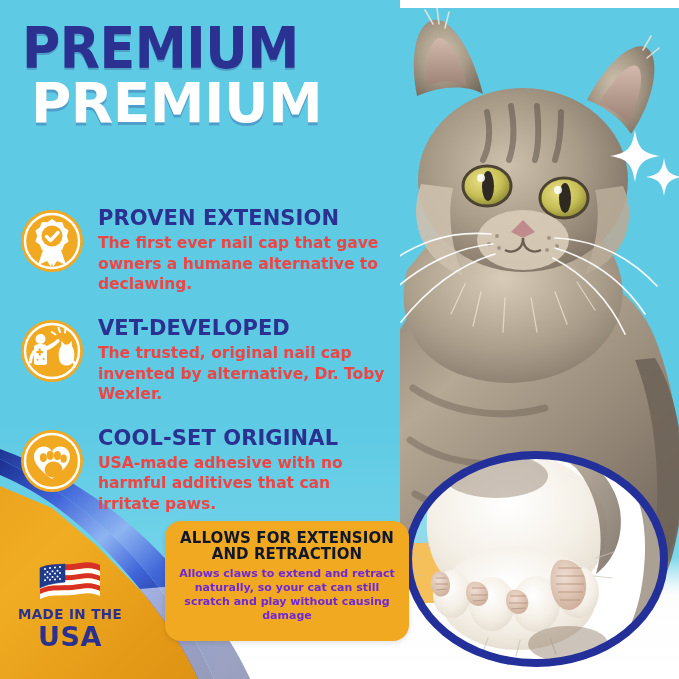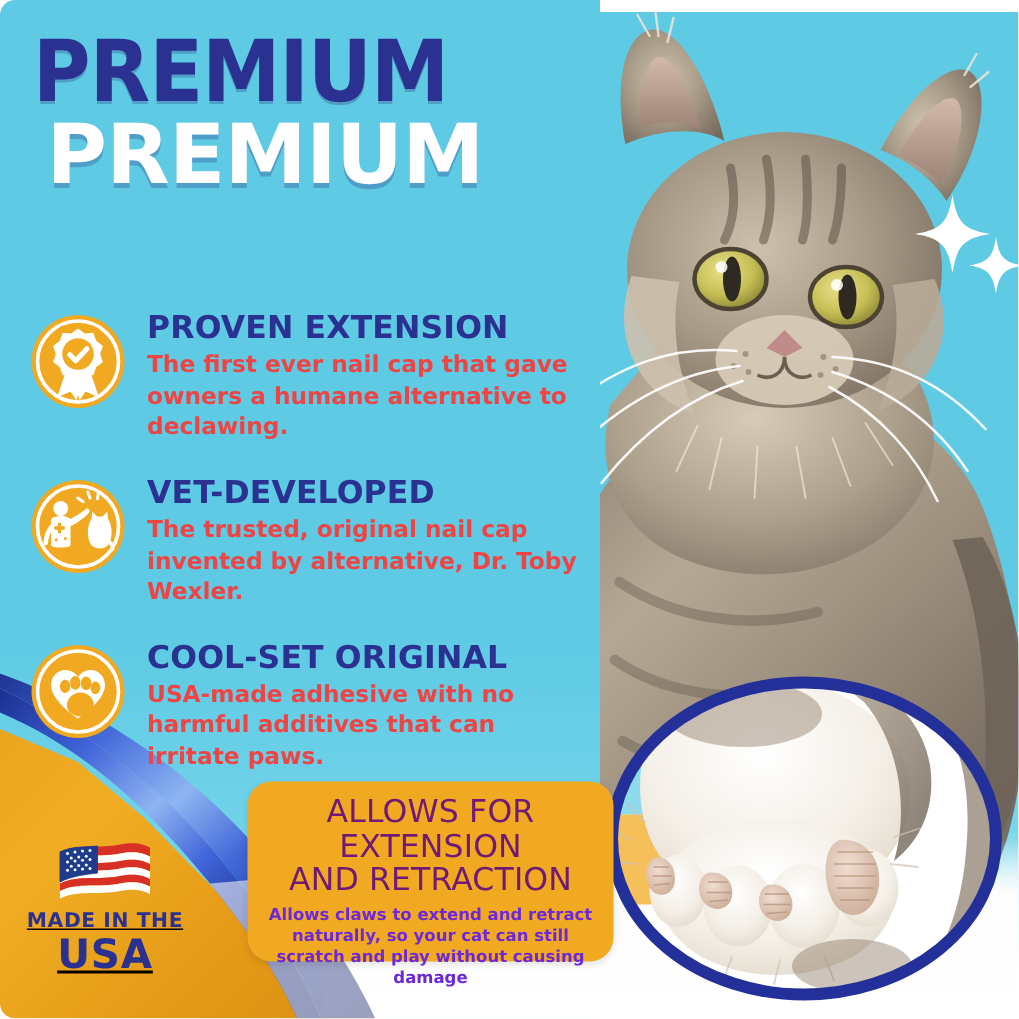--- a/index.html
+++ b/index.html
@@ -4,21 +4,20 @@
 <style>
   html,body{margin:0;padding:0;}
   body{
     width:679px;height:679px;overflow:hidden;
     font-family:"Liberation Sans", sans-serif;
     background:#ffffff;
   }
   #stage{
     position:relative;width:679px;height:679px;overflow:hidden;
     background:#ffffff;
-    border-radius:10px;
   }
 
   
   .bg-white{position:absolute;inset:0;background:#ffffff;}
   .bg-gold-corner{
     position:absolute;left:0;bottom:0;width:250px;height:250px;
     background:linear-gradient(135deg,#e9a01c 0%,#f0ad23 35%,#e59a17 70%,#d98f12 100%);
   }
   .bg-cyan{
     position:absolute;left:0;top:0;width:679px;height:679px;
@@ -71,32 +70,32 @@
   }
 
   
   .callout{
     position:absolute;left:165px;top:521px;width:244px;height:120px;
     background:#f2a922;border-radius:16px;
     padding:9px 10px 10px;box-sizing:border-box;text-align:center;
     box-shadow:0 2px 5px rgba(0,0,0,.10);
   }
   .c-title{
-    font-size:21px;font-weight:400;color:#701a75;line-height:1.08;
+    font-size:15px;font-weight:700;color:#0f172a;line-height:1.08;
     letter-spacing:.1px;
     font-family:"DejaVu Sans","Liberation Sans",sans-serif;
   }
   .c-desc{
     margin-top:5px;font-size:11px;font-weight:700;color:#6d28d9;
     line-height:1.26;
     font-family:"DejaVu Sans","Liberation Sans",sans-serif;
   }
 
   
-  .usa{position:absolute;left:10px;top:560px;width:120px;text-align:center;text-decoration:underline;}
+  .usa{position:absolute;left:10px;top:560px;width:120px;text-align:center;}
   .usa-flag{width:64px;height:40px;margin:0 auto 6px;display:block;}
   .usa-made{
     font-size:13.5px;font-weight:800;color:#2a3190;letter-spacing:.4px;
     font-family:"DejaVu Sans","Liberation Sans",sans-serif;
   }
   .usa-big{
     font-size:27px;font-weight:800;color:#2a3190;letter-spacing:.5px;
     line-height:1.0;margin-top:1px;
     font-family:"DejaVu Sans","Liberation Sans",sans-serif;
   }

